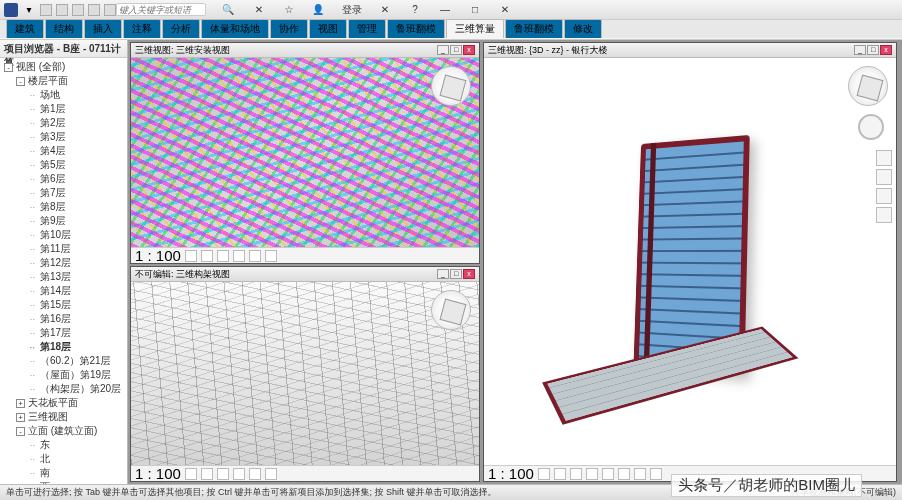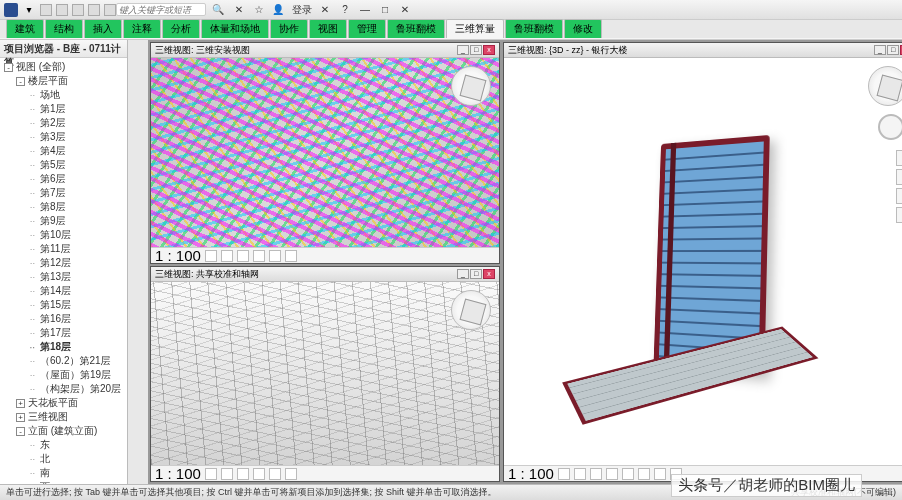--- a/index.html
+++ b/index.html
@@ -1,39 +1,39 @@
 <!DOCTYPE html>
 <html><head>
 <meta charset="utf-8">
 <style>
 * { margin: 0; padding: 0; box-sizing: border-box; font-family: "Microsoft YaHei", sans-serif; }
 body { width: 902px; height: 500px; background: #e8e8e8; overflow: hidden; font-size: 10px; position: relative; }
 .titlebar { height: 20px; background: linear-gradient(#f5f5f5,#e0e0e0); display: flex; align-items: center; padding: 0 4px; border-bottom: 1px solid #ccc; }
 .titlebar .left { display: flex; gap: 4px; align-items: center; }
 .titlebar .center { flex: 1; text-align: center; font-size: 10px; color: #333; }
-.titlebar .right { display: flex; gap: 6px; align-items: center; font-size: 10px; color: #333; }
+.titlebar .right { display: flex; gap: 16px; align-items: center; font-size: 10px; color: #333; }
 .logo { width: 14px; height: 14px; background: #2a4d8f; border-radius: 2px; display: inline-block; }
 .tb-btn { width: 14px; height: 14px; display: inline-flex; align-items: center; justify-content: center; cursor: pointer; }
 .search-box { border: 1px solid #ccc; background: #fff; font-size: 9px; padding: 0 2px; height: 13px; width: 90px; font-style: italic; color: #999; border-radius: 2px; }
 .tabbar { height: 18px; background: #e8e8e8; display: flex; align-items: flex-end; padding: 0 6px; gap: 1px; }
-.tab { padding: 2px 8px; font-size: 10px; background: #22c55e; border: 1px solid #bbb; border-bottom: none; cursor: pointer; border-radius: 2px 2px 0 0; }
+.tab { padding: 2px 8px; font-size: 10px; background: #0369a1; border: 1px solid #bbb; border-bottom: none; cursor: pointer; border-radius: 2px 2px 0 0; }
 .tab.active { background: #f5f5f5; }
 .ribbon-gap { height: 2px; background: #f5f5f5; border-bottom: 1px solid #ccc; }
 .main { display: flex; height: 444px; }
 .sidebar { width: 128px; background: #fff; border-right: 1px solid #bbb; overflow: hidden; display: flex; flex-direction: column; }
 .sidebar-header { height: 18px; background: linear-gradient(#f8f8f8,#e8e8e8); border-bottom: 1px solid #ccc; font-size: 10px; padding: 2px 4px; color: #333; font-weight: bold; }
 .tree { flex: 1; overflow-y: auto; padding: 2px 0; }
 .tree-item { display: flex; align-items: center; padding: 0 2px; height: 14px; font-size: 10px; color: #333; cursor: pointer; white-space: nowrap; }
 .tree-item.bold { font-weight: bold; }
 .tree-indent-0 { padding-left: 4px; }
 .tree-indent-1 { padding-left: 16px; }
 .tree-indent-2 { padding-left: 28px; }
 .tree-toggle { width: 9px; height: 9px; border: 1px solid #888; font-size: 8px; line-height: 7px; text-align: center; margin-right: 3px; background: #fff; }
 .tree-dot { width: 9px; margin-right: 3px; text-align: center; color: #888; font-size: 8px; }
-.viewarea { flex: 1; background: #999; position: relative; padding: 2px; margin-left: 20px; }
+.viewarea { flex: 1; background: #999; position: relative; padding: 2px; }
 .viewport { position: absolute; background: #fff; border: 1px solid #555; display: flex; flex-direction: column; }
 .vp-title { height: 15px; background: linear-gradient(#f4f4f4,#dcdcdc); border-bottom: 1px solid #bbb; display: flex; align-items: center; padding: 0 4px; font-size: 9px; }
 .vp-title .spacer { flex: 1; }
 .vp-title .wbtn { width: 12px; height: 10px; border: 1px solid #999; margin-left: 1px; background: #eee; cursor: pointer; font-size: 7px; text-align: center; line-height: 8px; }
 .vp-title .wbtn.close { background: #d46; color: #fff; border-color: #a24; }
 .vp-canvas { flex: 1; position: relative; overflow: hidden; }
 .vp-controls { height: 16px; background: #f4f4f4; border-top: 1px solid #ccc; display: flex; align-items: center; padding: 0 4px; gap: 4px; font-size: 15px; }
 .vp-ctrl-btn { width: 12px; height: 12px; border: 1px solid #bbb; background: #fff; cursor: pointer; }
 
 .mep-bg { position: absolute; inset: 0; background: linear-gradient(135deg, #c3c3c3 0%, #dadada 50%, #c3c3c3 100%); }
@@ -250,21 +250,21 @@
         <span class="vp-ctrl-btn"></span>
         <span class="vp-ctrl-btn"></span>
         <span class="vp-ctrl-btn"></span>
         <span class="vp-ctrl-btn"></span>
         <span class="vp-ctrl-btn"></span>
       </div>
     </div>
 
     <div class="viewport" style="left:2px; top:226px; width:350px; height:216px;">
       <div class="vp-title">
-        <span>三维视图: 共享校准和轴网</span>
+        <span>不可编辑: 三维构架视图</span>
         <span class="spacer"></span>
         <span class="wbtn">_</span>
         <span class="wbtn">□</span>
         <span class="wbtn close">x</span>
       </div>
       <div class="vp-canvas">
         <div class="struct-bg"></div>
         <div class="navcube"></div>
       </div>
       <div class="vp-controls">

